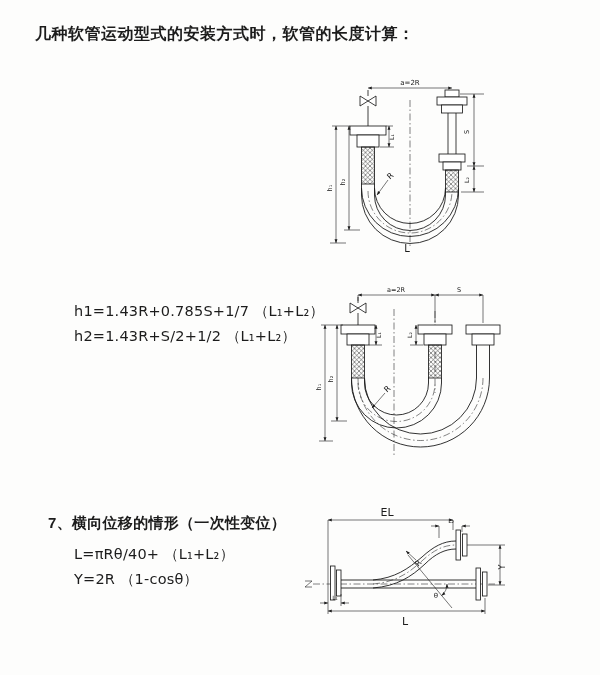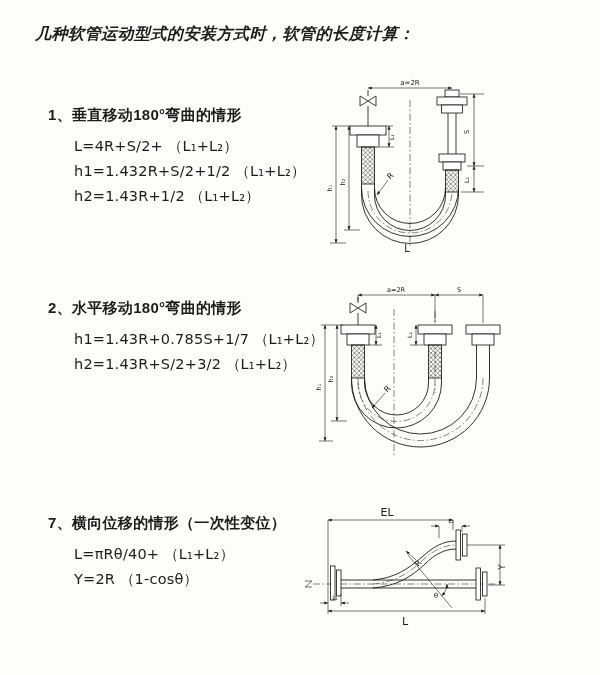--- a/index.html
+++ b/index.html
@@ -4,21 +4,21 @@
 <style>
   html,body{margin:0;padding:0;background:#e8e8e8;}
   .page{
     position:relative;width:600px;height:675px;margin:0 auto;
     background:#fdfdfc;color:#1c1c1c;
     font-family:"Liberation Sans","DejaVu Sans",sans-serif;
     overflow:hidden;
   }
   .title{
     position:absolute;left:35px;top:24px;
-    font-size:16px;font-weight:bold;letter-spacing:.5px;font-style:italic;
+    font-size:16px;font-weight:bold;letter-spacing:.5px;
   }
   .sec{position:absolute;left:48px;}
   .sec-heading{font-size:15px;font-weight:bold;letter-spacing:.3px;margin:0 0 9px 0;}
   .formula{
     font-family:"DejaVu Sans","Liberation Sans",sans-serif;
     font-size:14.5px;line-height:25px;margin-left:26px;letter-spacing:.2px;
   }
   #sec1{top:106px;}
   #sec2{top:299px;}
   #sec3{top:514px;}
@@ -40,31 +40,24 @@
   .t10{font-size:10px;}
   .t11{font-size:11px;}
 </style>
 </head>
 <body>
 
 <div class="page">
 
   <div class="title">几种软管运动型式的安装方式时，软管的长度计算：</div>
 
-  <div class="sec" id="sec1">
-    <div class="sec-heading">1、垂直移动180°弯曲的情形</div>
-    <div class="formula">L=4R+S/2+ （L₁+L₂）</div>
-    <div class="formula">h1=1.432R+S/2+1/2 （L₁+L₂）</div>
-    <div class="formula">h2=1.43R+1/2 （L₁+L₂）</div>
-  </div>
 
   <div class="sec" id="sec2">
-    <div class="sec-heading">2、水平移动180°弯曲的情形</div>
     <div class="formula">h1=1.43R+0.785S+1/7 （L₁+L₂）</div>
-    <div class="formula">h2=1.43R+S/2+3/2 （L₁+L₂）</div>
+    <div class="formula">h2=1.43R+S/2+1/2 （L₁+L₂）</div>
   </div>
 
   <div class="sec" id="sec3">
     <div class="sec-heading">7、横向位移的情形（一次性变位）</div>
     <div class="formula">L=πRθ/40+ （L₁+L₂）</div>
     <div class="formula">Y=2R （1-cosθ）</div>
   </div>
 
   <svg id="d1" width="260" height="186" viewBox="0 0 260 186">
     <defs>

